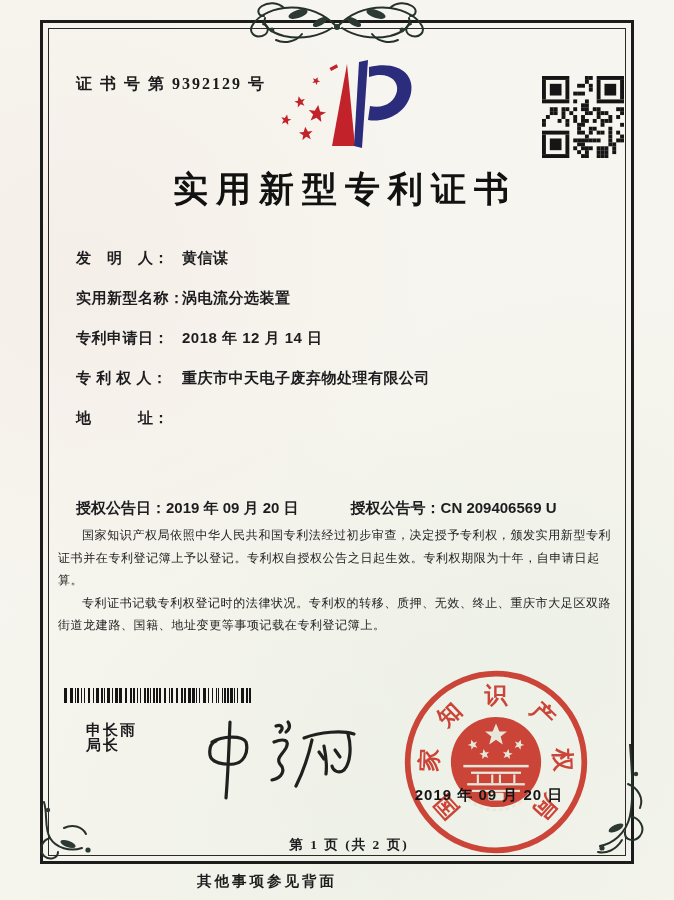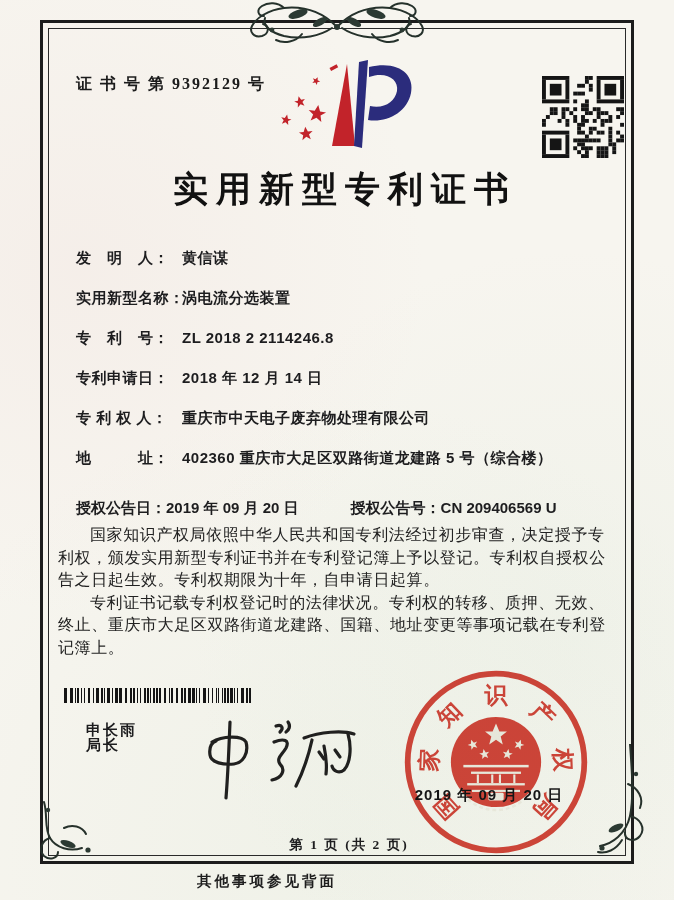--- a/index.html
+++ b/index.html
@@ -41,21 +41,21 @@
     font-size:35px;font-weight:bold;letter-spacing:8px;color:#111;padding-left:8px;
   }
   .fields{position:absolute;left:76px;top:247px;width:540px;}
   .frow{display:flex;margin-bottom:18px;font-size:15px;font-weight:600;line-height:22px;}
   .flabel{width:100px;flex:0 0 100px;white-space:pre;letter-spacing:.5px;}
   .fvalue{margin-left:6px;letter-spacing:.5px;}
   .grant-row{position:absolute;left:76px;top:499px;width:540px;display:flex;font-size:15px;font-weight:600;}
   .grant-no{margin-left:52px;}
   .law-text{
     position:absolute;left:58px;top:524px;width:560px;
-    font-family:"Liberation Serif",serif;font-size:16px;line-height:22.5px;
+    font-family:"Liberation Serif",serif;font-size:12px;line-height:22.5px;
     letter-spacing:.6px;color:#222;
   }
   .law-text p{margin:0;text-indent:2em;}
   .barcode{position:absolute;left:64px;top:688px;width:190px;height:15px;}
   .signer-title{position:absolute;left:86px;top:736px;font-size:15px;font-weight:700;letter-spacing:2px;}
   .signer-name{position:absolute;left:86px;top:721px;font-size:15px;font-weight:700;letter-spacing:2px;}
   .signature{position:absolute;left:192px;top:712px;width:170px;height:95px;}
   .seal{position:absolute;left:400px;top:666px;width:192px;height:192px;mix-blend-mode:multiply;opacity:.93;}
   .seal-date{
     position:absolute;left:404px;top:786px;width:170px;text-align:center;
@@ -276,34 +276,29 @@
   <div class="fields">
     <div class="frow">
       <span class="flabel">发　明　人：</span>
       <span class="fvalue">黄信谋</span>
     </div>
     <div class="frow">
       <span class="flabel">实用新型名称：</span>
       <span class="fvalue">涡电流分选装置</span>
     </div>
     <div class="frow">
-      <span class="flabel">专　利　号：</span>
-      <span class="fvalue">ZL 2018 2 2114246.8</span>
-    </div>
-    <div class="frow">
       <span class="flabel">专利申请日：</span>
       <span class="fvalue">2018 年 12 月 14 日</span>
     </div>
     <div class="frow">
       <span class="flabel">专 利 权 人：</span>
       <span class="fvalue">重庆市中天电子废弃物处理有限公司</span>
     </div>
     <div class="frow">
       <span class="flabel">地　　　址：</span>
-      <span class="fvalue">402360 重庆市大足区双路街道龙建路 5 号（综合楼）</span>
     </div>
   </div>
 
   <div class="grant-row">
     <span>
       <span>授权公告日：</span><span>2019 年 09 月 20 日</span>
     </span>
     <span class="grant-no">
       <span>授权公告号：</span><span>CN 209406569 U</span>
     </span>

